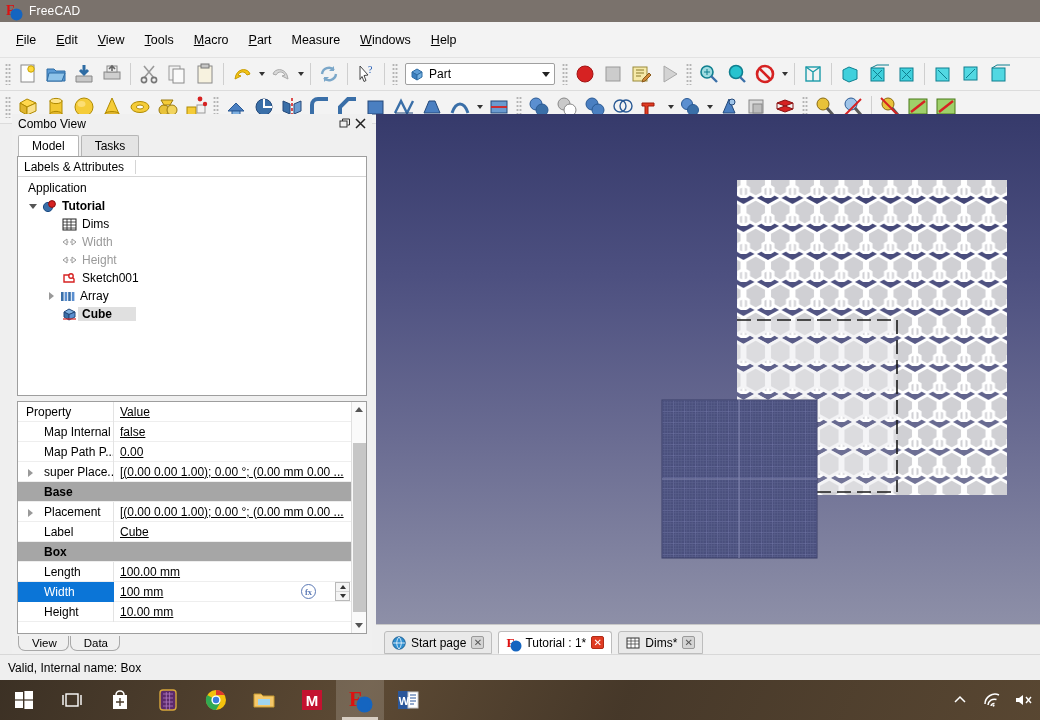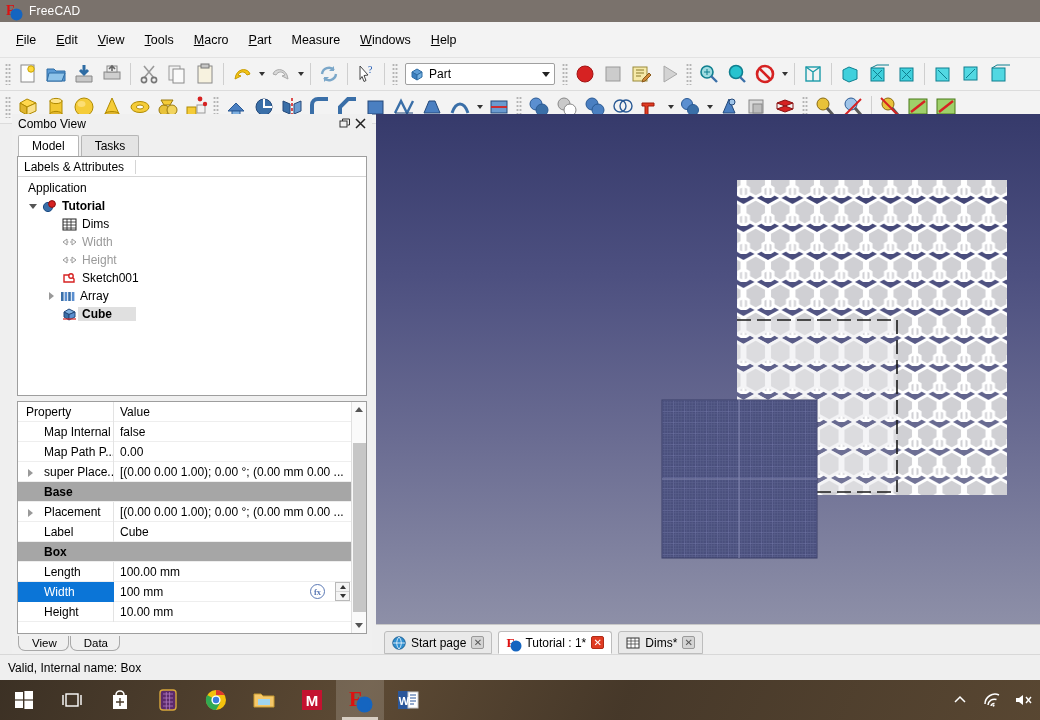--- a/index.html
+++ b/index.html
@@ -120,31 +120,31 @@
   }
   .prop-table { flex: 1; display: flex; flex-direction: column; }
   .prow { display: flex; height: 20px; font-size: 12px; align-items: center;
           border-bottom: 1px solid #eee; }
   .prow .pk {
     width: 96px; flex: 0 0 auto; padding-left: 8px; border-right: 1px solid #e3e3e3;
     height: 20px; line-height: 20px; overflow: hidden; white-space: nowrap;
   }
   .prow .pv { flex: 1; padding-left: 6px; white-space: nowrap; overflow: hidden;
               display: flex; align-items: center; height: 20px; }
-  .prow .pv .pvt { flex: 1; }
+  .prow .pv .pvt { flex: 1; text-decoration: underline; }
   .prow.hdr { background: #a6a6a6; color: #fff; font-weight: bold; }
   .prow.hdr .pk { border-right: none; padding-left: 26px; color: #000000; }
   .prow.indent .pk { padding-left: 26px; }
   .prow .pk.exp { position: relative; padding-left: 26px; }
   .prow .pk.exp .chev { position: absolute; left: 10px; top: 7px; }
   .prow.selkey .pk { background: #0b75d7; color: #fff; border-right: none; }
   .fx {
     width: 15px; height: 15px; border-radius: 50%; border: 1.6px solid #5b79b5;
     color: #5b79b5; font-size: 8.5px; font-weight: bold;
-    display: flex; align-items: center; justify-content: center; margin-right: 10px;
+    display: flex; align-items: center; justify-content: center; margin-right: 19px;
     font-family: "Liberation Serif", serif; flex: 0 0 auto;
   }
   .spin {
     width: 15px; height: 19px; border: 1px solid #b9b9b9; background: #f4f4f4;
     display: flex; flex-direction: column; margin-right: 1px; flex: 0 0 auto;
   }
   .spin i { flex: 1; display: flex; align-items: center; justify-content: center; }
   .spin i:first-child { border-bottom: 1px solid #d4d4d4; }
   .spin .up { width: 0; height: 0; border-left: 3.5px solid transparent;
               border-right: 3.5px solid transparent; border-bottom: 4px solid #333; }

